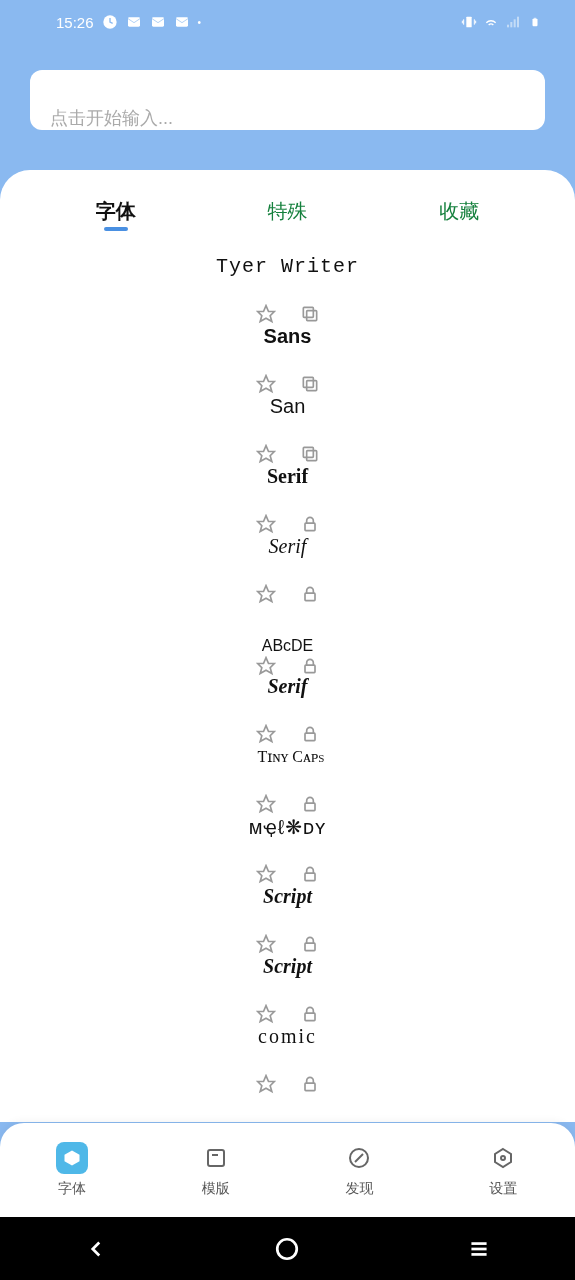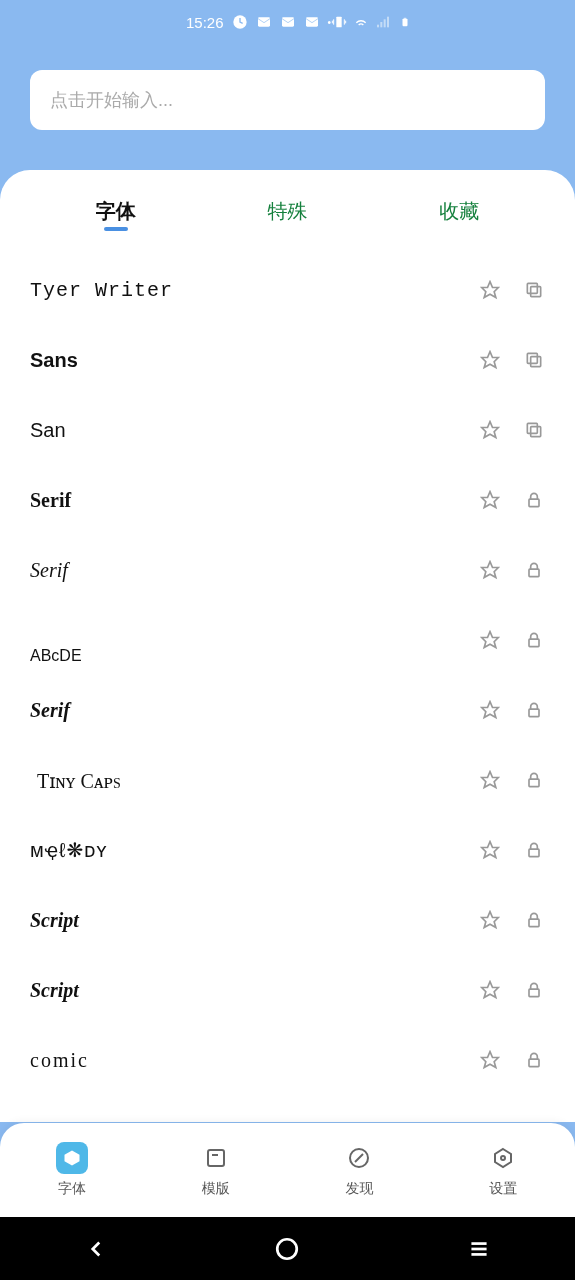--- a/index.html
+++ b/index.html
@@ -9,42 +9,42 @@
   background: #8ab9f0;
   font-family: -apple-system, BlinkMacSystemFont, "Segoe UI", sans-serif;
   overflow: hidden;
   position: relative;
 }
 
 
 .status-bar {
   height: 44px;
   display: flex;
-  justify-content: center;
+  justify-content: space-between;
   align-items: center;
   padding: 0 32px;
   color: #fff;
   font-size: 15px;
   font-weight: 500;
   margin-left: 24px;
 }
 .status-left { display: flex; align-items: center; gap: 8px; }
 .status-right { display: flex; align-items: center; gap: 6px; }
 .status-icon { width: 16px; height: 16px; display: inline-flex; align-items: center; justify-content: center; }
 
 
 .search-container {
   padding: 26px 30px 40px;
 }
 .search-box {
   background: #fff;
   border-radius: 12px;
   height: 60px;
   display: flex;
-  align-items: center;
+  align-items: flex-end;
   padding: 0 20px;
   color: #aaa;
   font-size: 18px;
 }
 
 
 .main {
   background: #fff;
   border-radius: 30px 30px 0 0;
   height: 952px;
@@ -82,20 +82,21 @@
 
 
 .font-list {
   padding: 10px 30px 0;
 }
 .font-row {
   display: flex;
   align-items: center;
   justify-content: space-between;
   height: 70px;
+  flex-direction: column;
 }
 .font-name {
   font-size: 20px;
   color: #111;
 }
 .font-actions {
   display: flex;
   gap: 22px;
   align-items: center;
 }
@@ -110,21 +111,21 @@
 
 
 .f-mono { font-family: "Courier New", monospace; letter-spacing: 1px; }
 .f-sans { font-family: Arial, sans-serif; }
 .f-sans-bold { font-family: Arial, sans-serif; font-weight: 700; }
 .f-serif-bold { font-family: Georgia, serif; font-weight: 700; }
 .f-serif-italic { font-family: Georgia, serif; font-style: italic; }
 .f-small { font-size: 16px; font-family: Arial, sans-serif; margin-top: 32px; }
 .f-serif-bi { font-family: Georgia, serif; font-weight: 700; font-style: italic; }
 .f-outline { font-family: Georgia, serif; font-weight: 500; }
-.f-caps { font-variant: small-caps; font-family: Georgia, serif; font-size: 20px; margin-left: 7px; }
+.f-caps { font-variant: small-caps; font-family: Georgia, serif; font-size: 16px; margin-left: 7px; }
 .f-deco { font-family: sans-serif; letter-spacing: 1px; }
 .f-script { font-family: "Brush Script MT", cursive; font-style: italic; font-weight: 700; }
 .f-comic { font-family: "Comic Sans MS", cursive; letter-spacing: 2px; }
 
 
 .bottom-nav {
   position: absolute;
   bottom: 63px;
   left: 0;
   right: 0;

